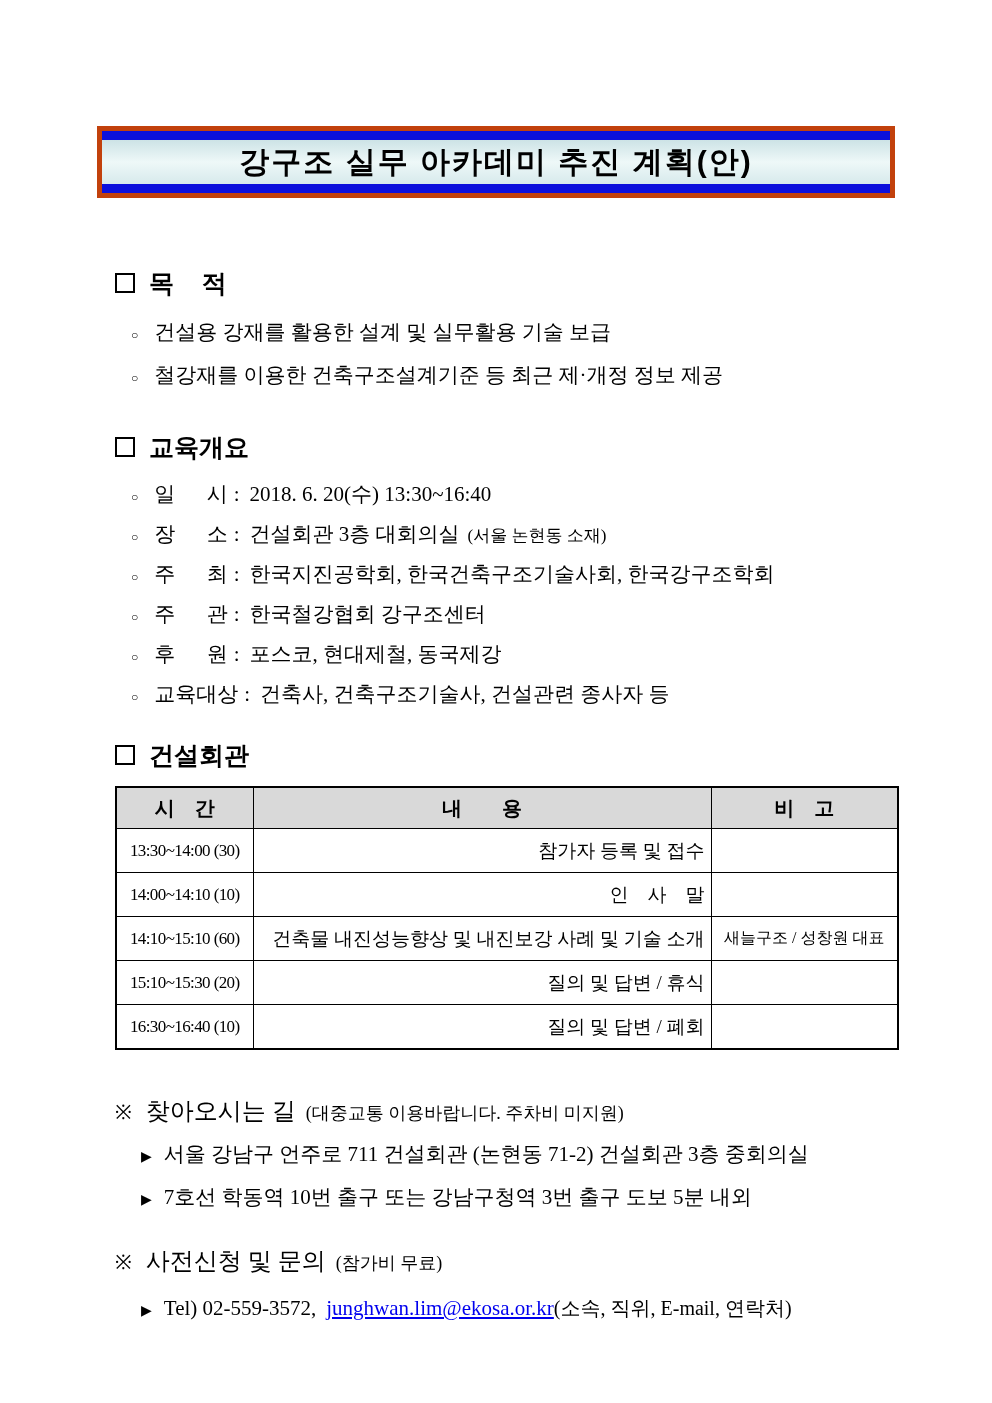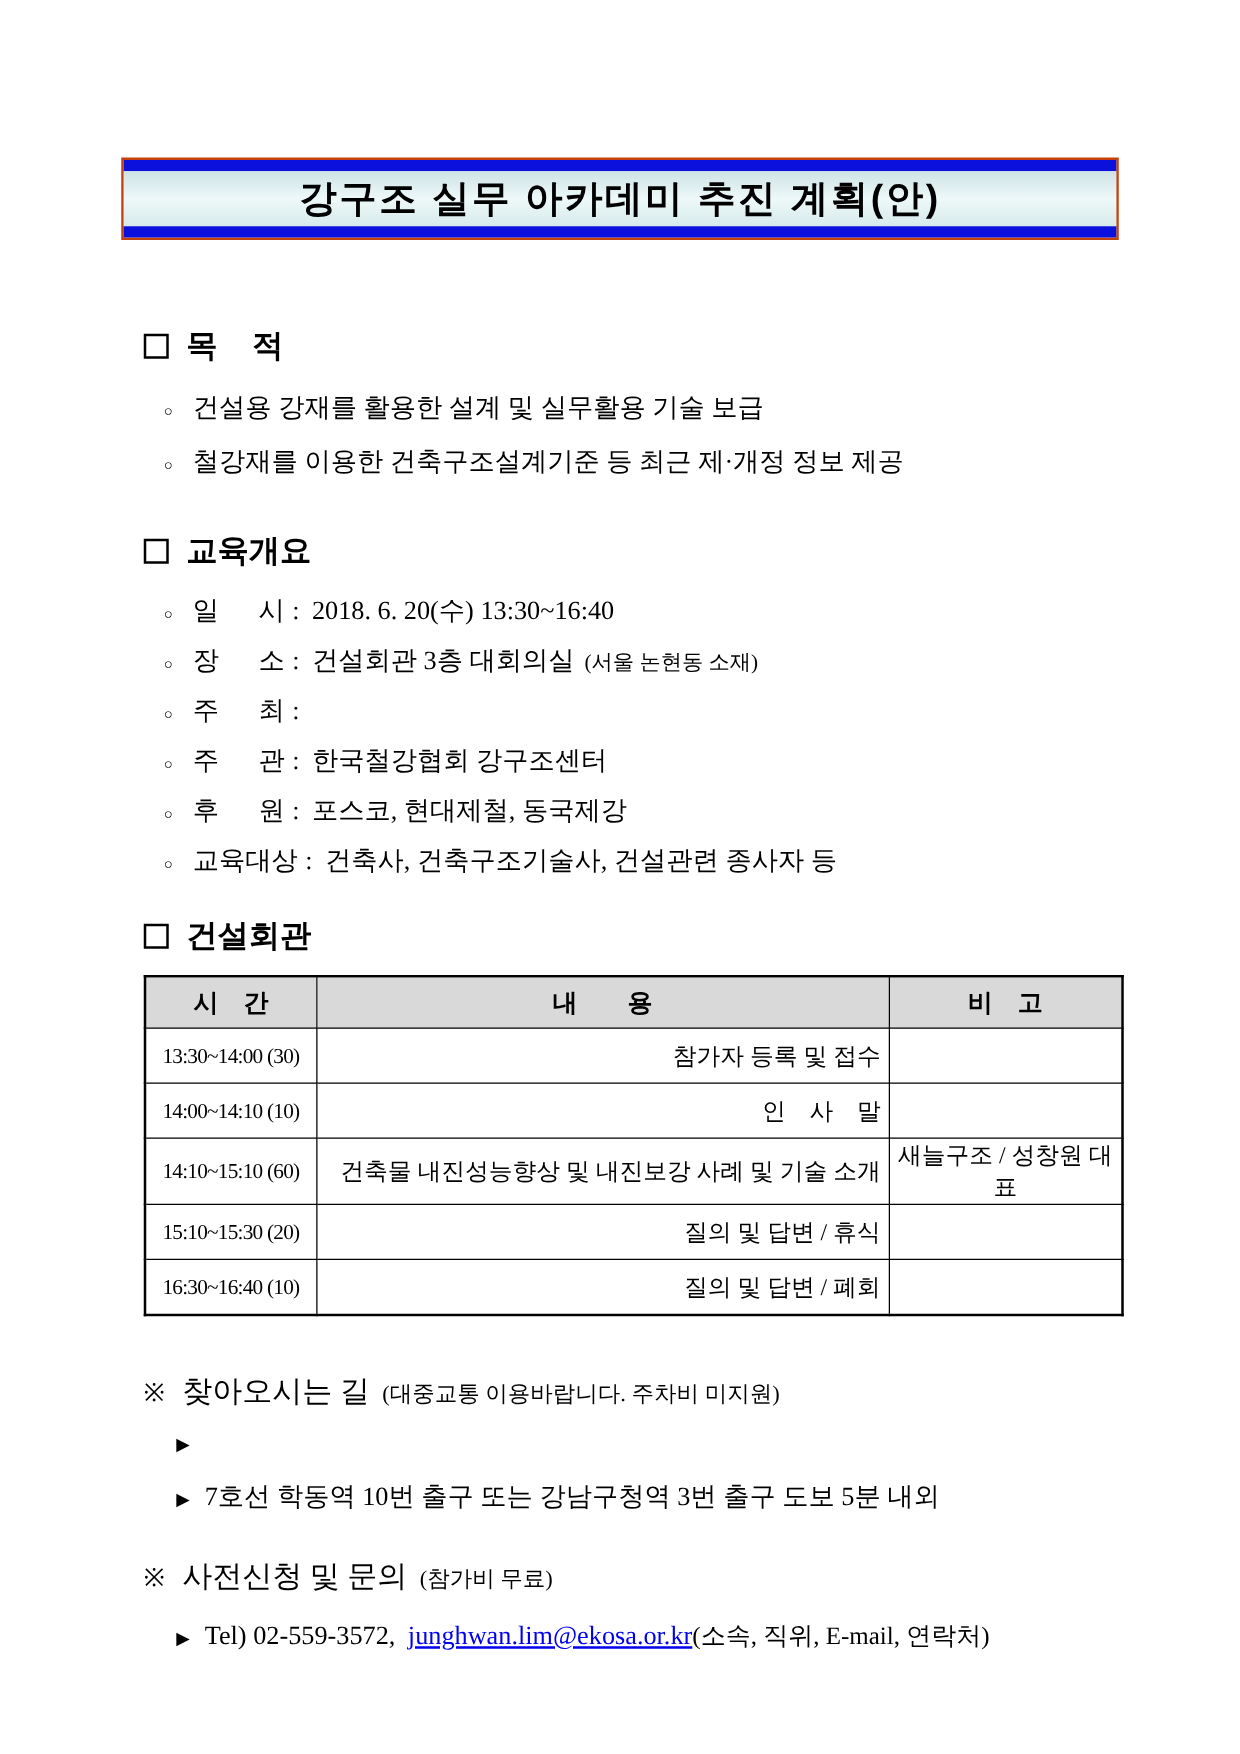--- a/index.html
+++ b/index.html
@@ -3,21 +3,21 @@
 <meta charset="utf-8">
 <style>
   html,body { margin:0; padding:0; }
   body {
     width:992px; height:1403px; background:#ffffff; color:#000;
     font-family:"Liberation Serif","DejaVu Serif",serif;
   }
   .page { position:relative; width:992px; height:1403px; overflow:hidden; background:#fff; }
 
   
-  .banner { margin:126px 97px 0 97px; border:2px solid #c2410c; }
+  .banner { margin:126px 97px 0 97px; border:5px solid #c2410c; }
   .banner .bar { height:9px; background:var(--accent_blue,#0b10dc); }
   .banner .mid {
     height:44px; display:flex; align-items:center; justify-content:center;
     background:linear-gradient(to bottom,#cde3e6 0%,#eef8f8 50%,#d7eaec 100%);
   }
   .doc-title {
     font-family:"Liberation Sans","DejaVu Sans",sans-serif;
     font-weight:bold; font-size:30px; letter-spacing:2px;
   }
 
@@ -55,21 +55,21 @@
   .schedule-table th {
     background:var(--table_header_bg,#d9d9d9); height:40px;
     font-weight:bold; font-size:20px; white-space:pre;
   }
   .schedule-table td { height:43px; }
   .col-time { width:137px; }
   .col-content { width:458px; }
   .col-remark { width:187px; }
   td.time { font-size:17px; letter-spacing:-0.6px; white-space:nowrap; }
   td.content { font-size:19px; white-space:pre;text-align:right; }
-  td.remark { font-size:19px; }
+  td.remark { font-size:16px; }
 
   .note-head { display:flex; align-items:baseline; line-height:30px; }
   .ref { font-size:20px; margin-right:14px; flex:0 0 auto; }
   .note-title { font-size:24px; }
   .note-sub { font-size:18px; margin-left:10px; }
   .arrow-item { display:flex; align-items:baseline; margin-left:26px; font-size:21px; line-height:41px; }
   .tri { font-size:14px; margin-right:12px; flex:0 0 auto; }
 
   .sec-directions { margin-top:46px; }
   .sec-directions .items { margin-top:6px; }
@@ -125,20 +125,21 @@
         <span class="circle">○</span>
         <span class="ov-label">장      소</span>
         <span class="ov-colon">:</span>
         <span class="ov-value">건설회관 3층 대회의실</span>
         <span class="ov-note">(서울 논현동 소재)</span>
       </div>
       <div class="ov-row">
         <span class="circle">○</span>
         <span class="ov-label">주      최</span>
         <span class="ov-colon">:</span>
+        <span class="ov-value">한국지진공학회, 한국건축구조기술사회, 한국강구조학회</span>
         <span class="ov-note"></span>
       </div>
       <div class="ov-row">
         <span class="circle">○</span>
         <span class="ov-label">주      관</span>
         <span class="ov-colon">:</span>
         <span class="ov-value">한국철강협회 강구조센터</span>
         <span class="ov-note"></span>
       </div>
       <div class="ov-row">
@@ -207,20 +208,21 @@
 
   <div class="section sec-directions">
     <div class="note-head">
       <span class="ref">※</span>
       <span class="note-title">찾아오시는 길</span>
       <span class="note-sub">(대중교통 이용바랍니다. 주차비 미지원)</span>
     </div>
     <div class="items">
       <div class="arrow-item">
         <span class="tri">▶</span>
+        <span>서울 강남구 언주로 711 건설회관 (논현동 71-2) 건설회관 3층 중회의실</span>
       </div>
       <div class="arrow-item">
         <span class="tri">▶</span>
         <span>7호선 학동역 10번 출구 또는 강남구청역 3번 출구 도보 5분 내외</span>
       </div>
     </div>
   </div>
 
   <div class="section sec-contact">
     <div class="note-head">

